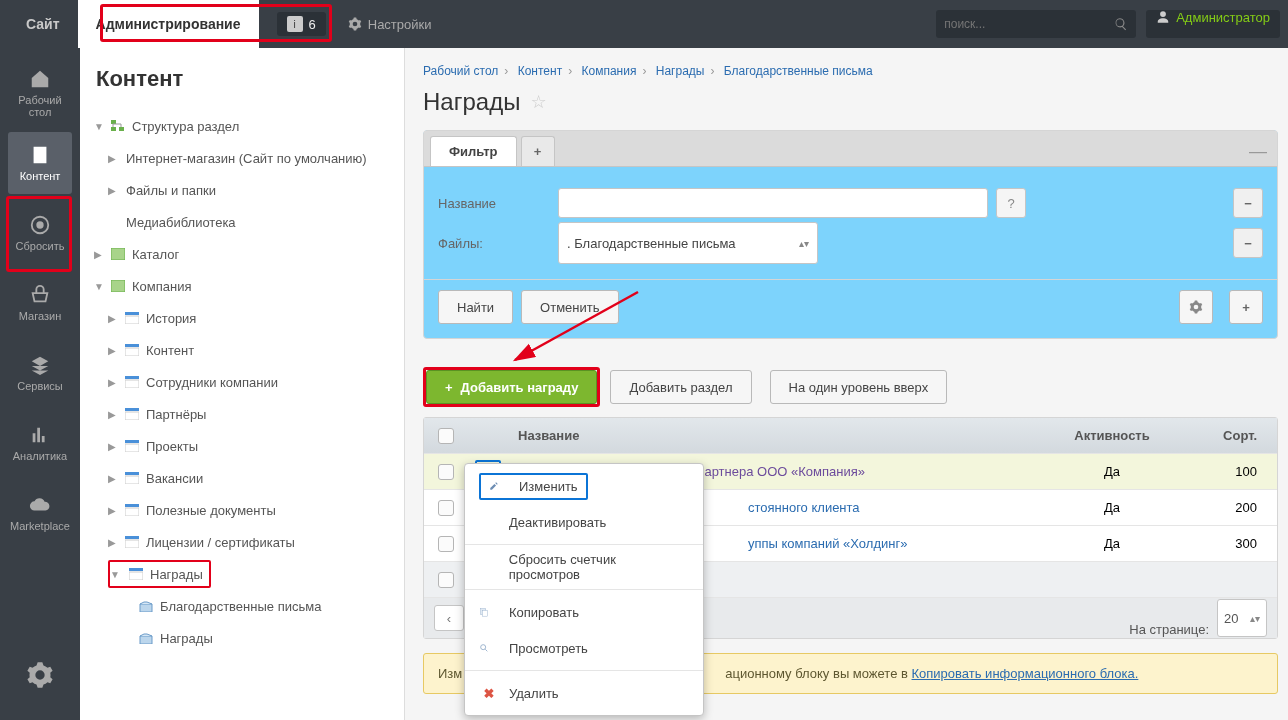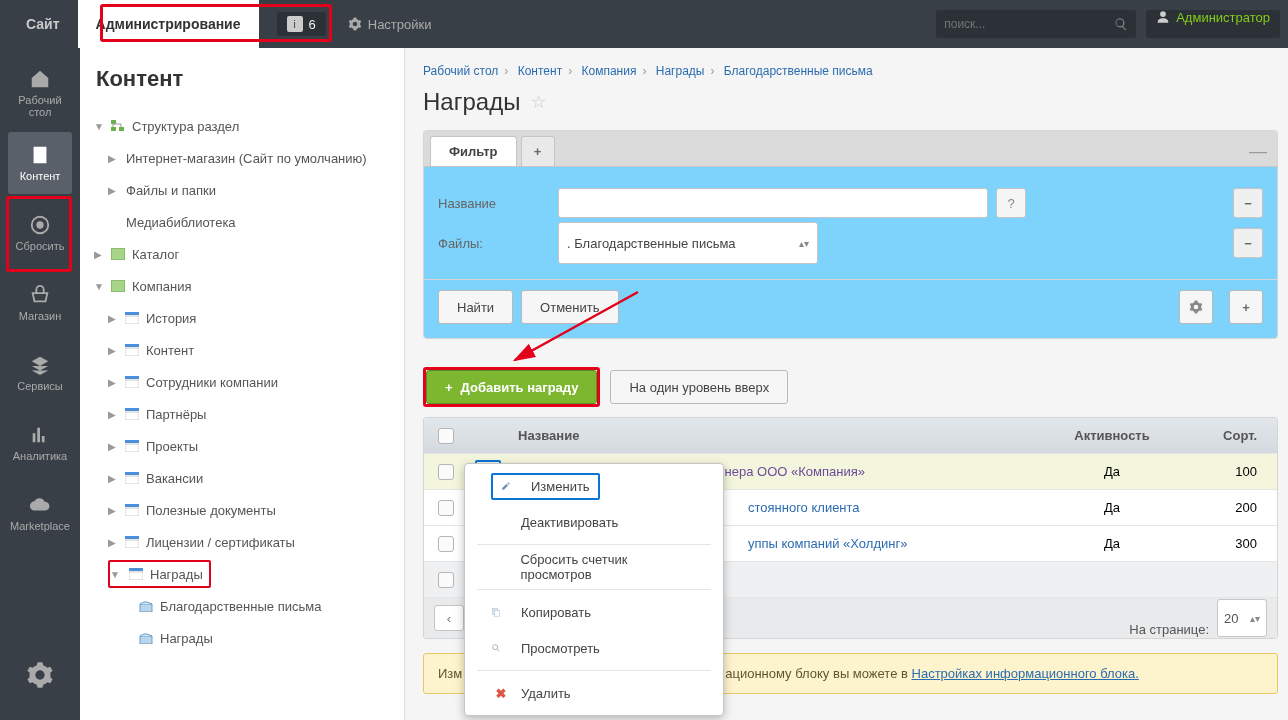--- a/index.html
+++ b/index.html
@@ -84,21 +84,21 @@
 .trow .link2 { color: #2b6cb0; cursor: pointer; }
 .tfoot { background: #e8eaec; height: 40px; display: flex; align-items: center; padding: 0 10px; }
 .tfoot .navbtn { width: 30px; height: 26px; border: 1px solid #c5c5c5; background: #fff; border-radius: 3px; display: flex; align-items: center; justify-content: center; color: #777; cursor: pointer; }
 .tfoot .pager { margin-left: auto; display: flex; align-items: flex-end; color: #555; }
 .tfoot .pager .sel { width: 50px; height: 38px; border: 1px solid #c5c5c5; border-radius: 3px; background: #fff; display: flex; align-items: center; justify-content: space-between; padding: 0 6px; margin-left: 8px; cursor: pointer; }
 
 .infobar { margin-top: 14px; background: #fdf3cd; border: 1px solid #e7c963; border-radius: 3px; padding: 12px 14px; color: #5e5730; font-size: 13px; }
 .infobar a { color: #2b6cb0; text-decoration: underline; cursor: pointer; }
 
 
-.ctx { position: absolute; left: 464px; top: 463px; width: 260px; background: #fff; border: 1px solid #c5c5c5; border-radius: 4px; box-shadow: 0 3px 10px rgba(0,0,0,0.25); padding: 4px 12px; z-index: 50; }
+.ctx { position: absolute; left: 464px; top: 463px; width: 240px; background: #fff; border: 1px solid #c5c5c5; border-radius: 4px; box-shadow: 0 3px 10px rgba(0,0,0,0.25); padding: 4px 0; z-index: 50; }
 .ctx .item { height: 36px; display: flex; align-items: center; padding: 0 14px; color: #444; cursor: pointer; }
 .ctx .item svg, .ctx .item .ic { width: 20px; margin-right: 10px; display: flex; align-items: center; justify-content: center; }
 .ctx hr { border: none; border-top: 1px solid #e5e5e5; margin: 4px 0; }
 
 
 .arrow { position: absolute; pointer-events: none; z-index: 40; }
 
 .chkbox { width:16px; height:16px; border:1px solid #b5b5b5; border-radius:3px; background:#fbfbfb; display:inline-block; }
 
 .red-box-admin { position: absolute; left: 100px; top: 4px; width: 232px; height: 38px; }
@@ -412,20 +412,23 @@
   </div>
 
   <div class="action-row">
     <span class="red-box-add" style="display:inline-flex">
       <div class="btn btn-green">
           <span class="plus">+</span>
           <span>Добавить награду</span>
         </div>
     </span>
     <div class="btn">
+        <span>Добавить раздел</span>
+      </div>
+    <div class="btn">
         <span>На один уровень вверх</span>
       </div>
   </div>
 
   <div class="table">
     <div class="trow thead">
       <div class="cell c-chk">
           <span class="chkbox"></span>
         </div>
       <div class="cell c-menu"></div>
@@ -488,21 +491,21 @@
         <span>На странице:</span>
         <div class="sel">
           <span>20</span>
           <span style="color:#888;font-size:10px">▴▾</span>
         </div>
       </div>
     </div>
   </div>
 
   <div class="infobar">
-    <span>Изм</span><span style="display:inline-block;width:263px"></span><span>ационному блоку вы можете в </span><a>Настройках информационного блока.</a>
+    <span>Изм</span><span style="display:inline-block;width:263px"></span><span>ационному блоку вы можете в </span><a>Копировать информационного блока.</a>
   </div>
 </div>
 
 <div class="ctx">
   <div class="item">
     <span class="blue-box-menu" style="display:flex;align-items:center;padding:4px 8px">
       <span class="ic">
           <svg width="14" height="14" viewBox="0 0 24 24" fill="#6e8eb4">
             <path d="M3 17l10-10 4 4-10 10H3zM15 5l2-2 4 4-2 2z"></path>
           </svg>

